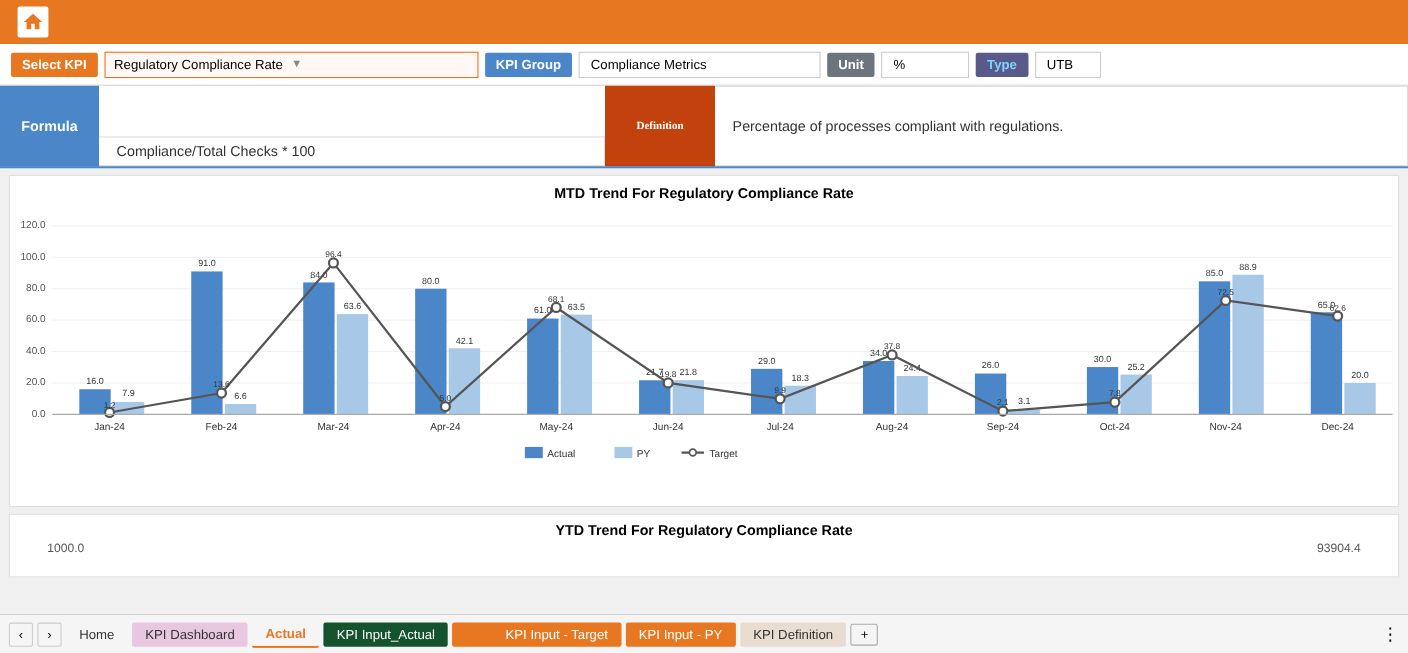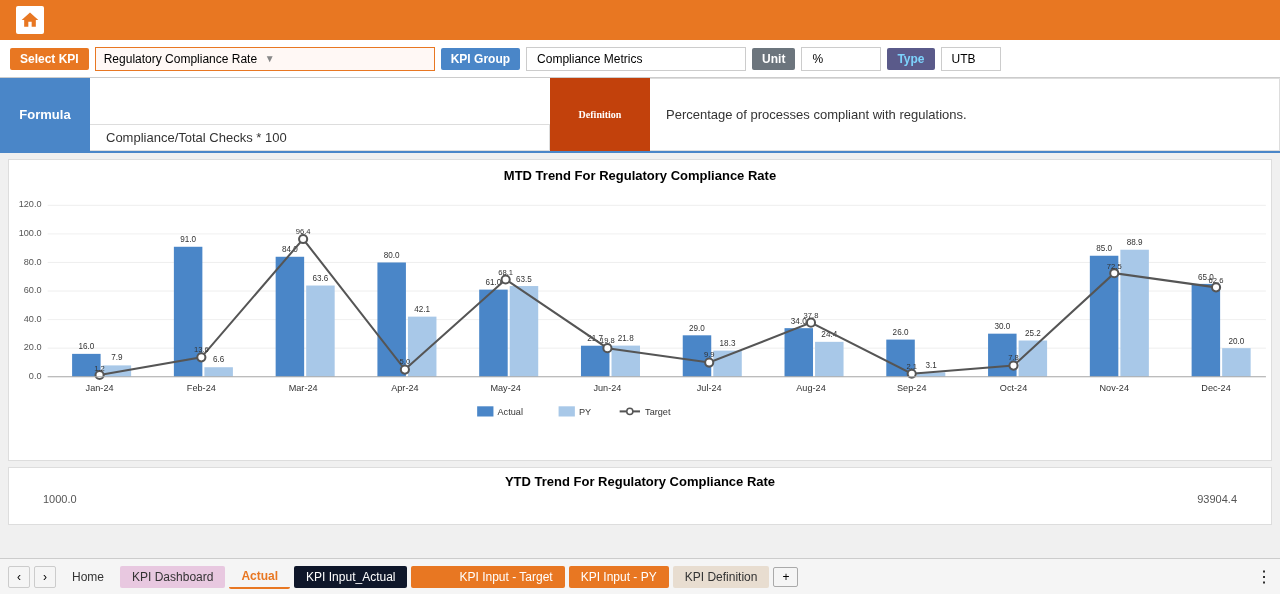--- a/index.html
+++ b/index.html
@@ -208,21 +208,21 @@
     .tab-item {
       padding: 4px 12px;
       font-size: 12px;
       border-radius: 2px;
       cursor: pointer;
       white-space: nowrap;
     }
     .tab-home { background: none; color: #333; }
     .tab-dashboard { background: #e8c8e0; color: #333; border-radius: 2px; }
     .tab-trends { background: none; color: #e87722; font-weight: bold; border-bottom: 2px solid #e87722; }
-    .tab-input-actual { background: #0f172a; color: white; border-radius: 2px; }
+    .tab-input-actual { background: #14532d; color: white; border-radius: 2px; }
     .tab-input-target { background: #e87722; color: white; border-radius: 2px; padding-left: 48px; }
     .tab-input-py { background: #e87722; color: white; border-radius: 2px; }
     .tab-definition { background: #e8ddd0; color: #333; border-radius: 2px; }
     .tab-plus { background: none; border: 1px solid #aaa; padding: 2px 8px; border-radius: 2px; cursor: pointer; }
     .tab-menu { background: none; border: none; cursor: pointer; font-size: 16px; margin-left: auto; }
   </style>
 </head>
 <body>
 
 <div class="header">

